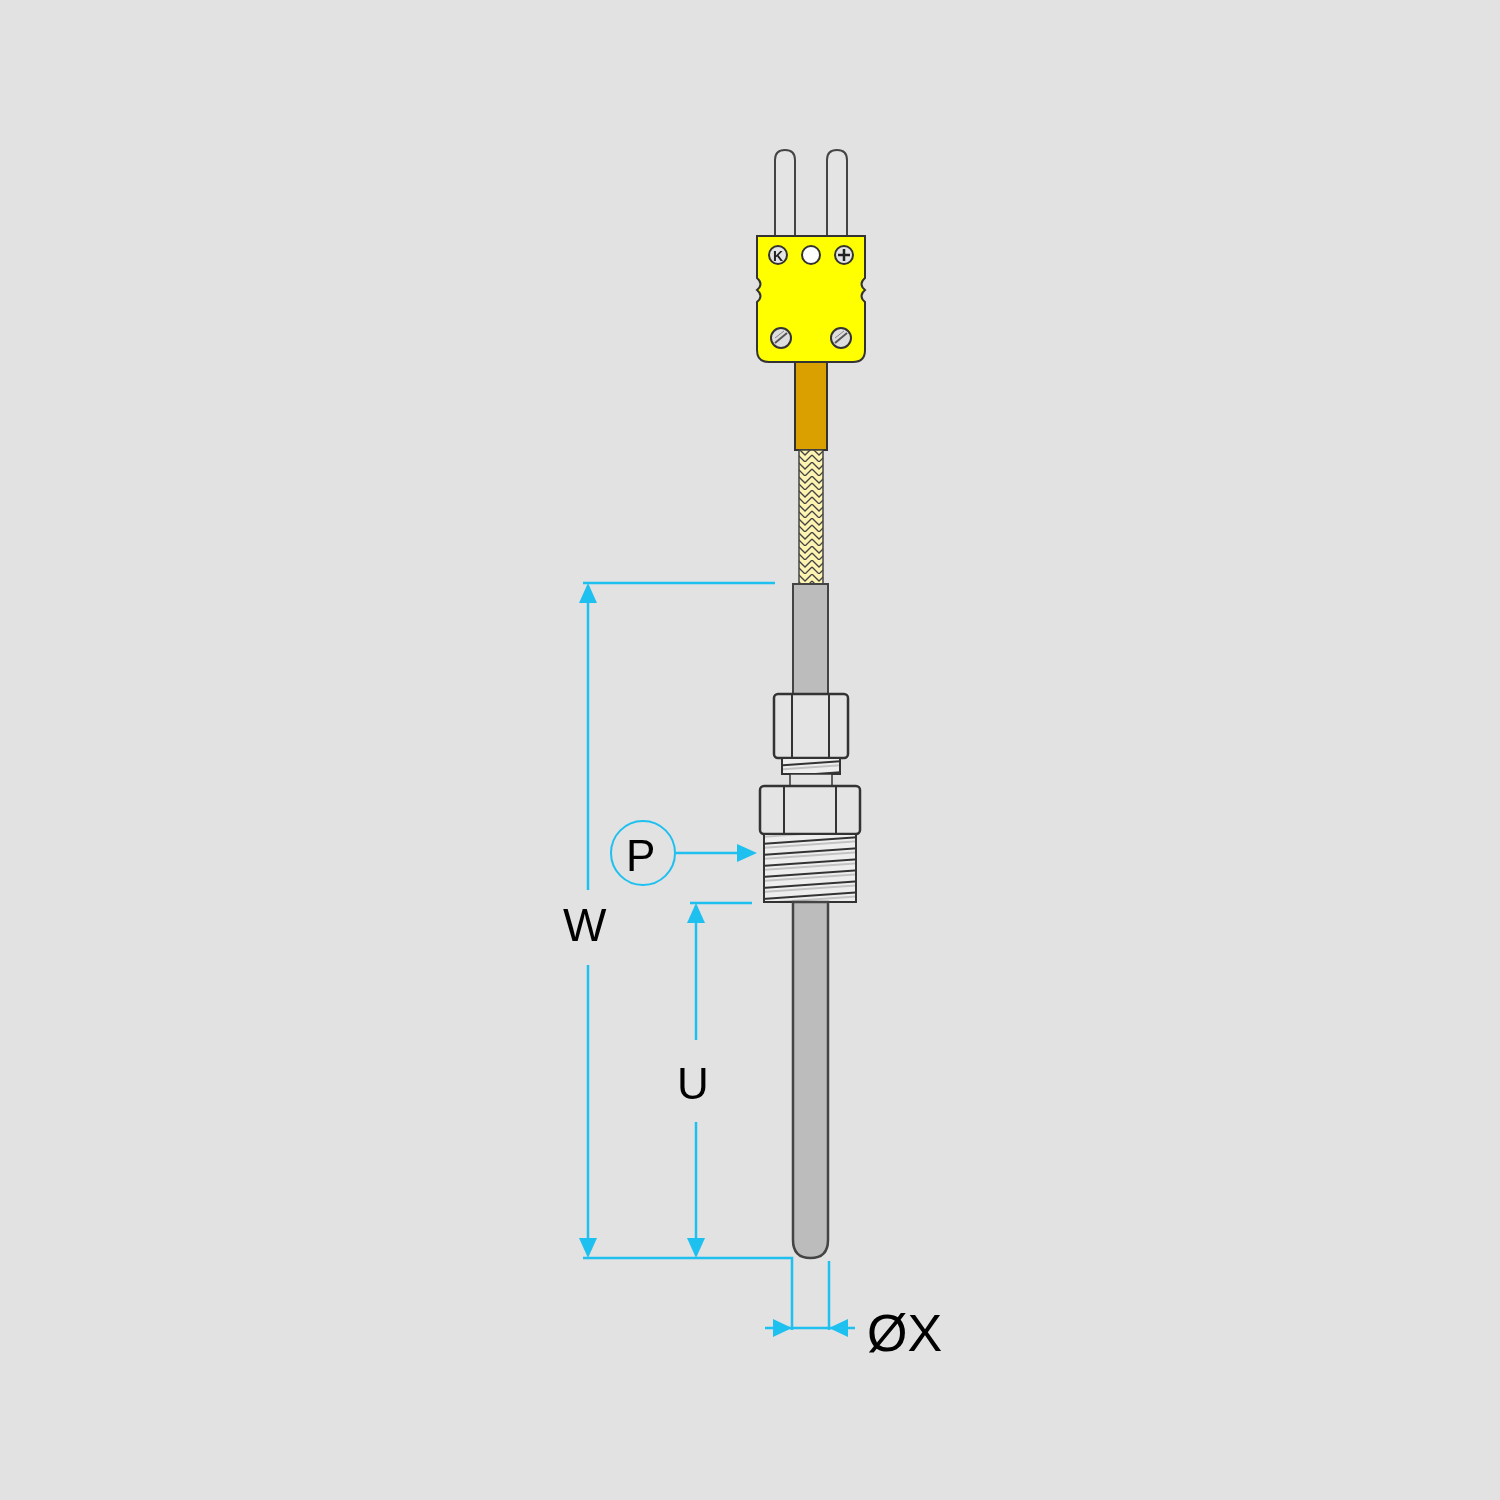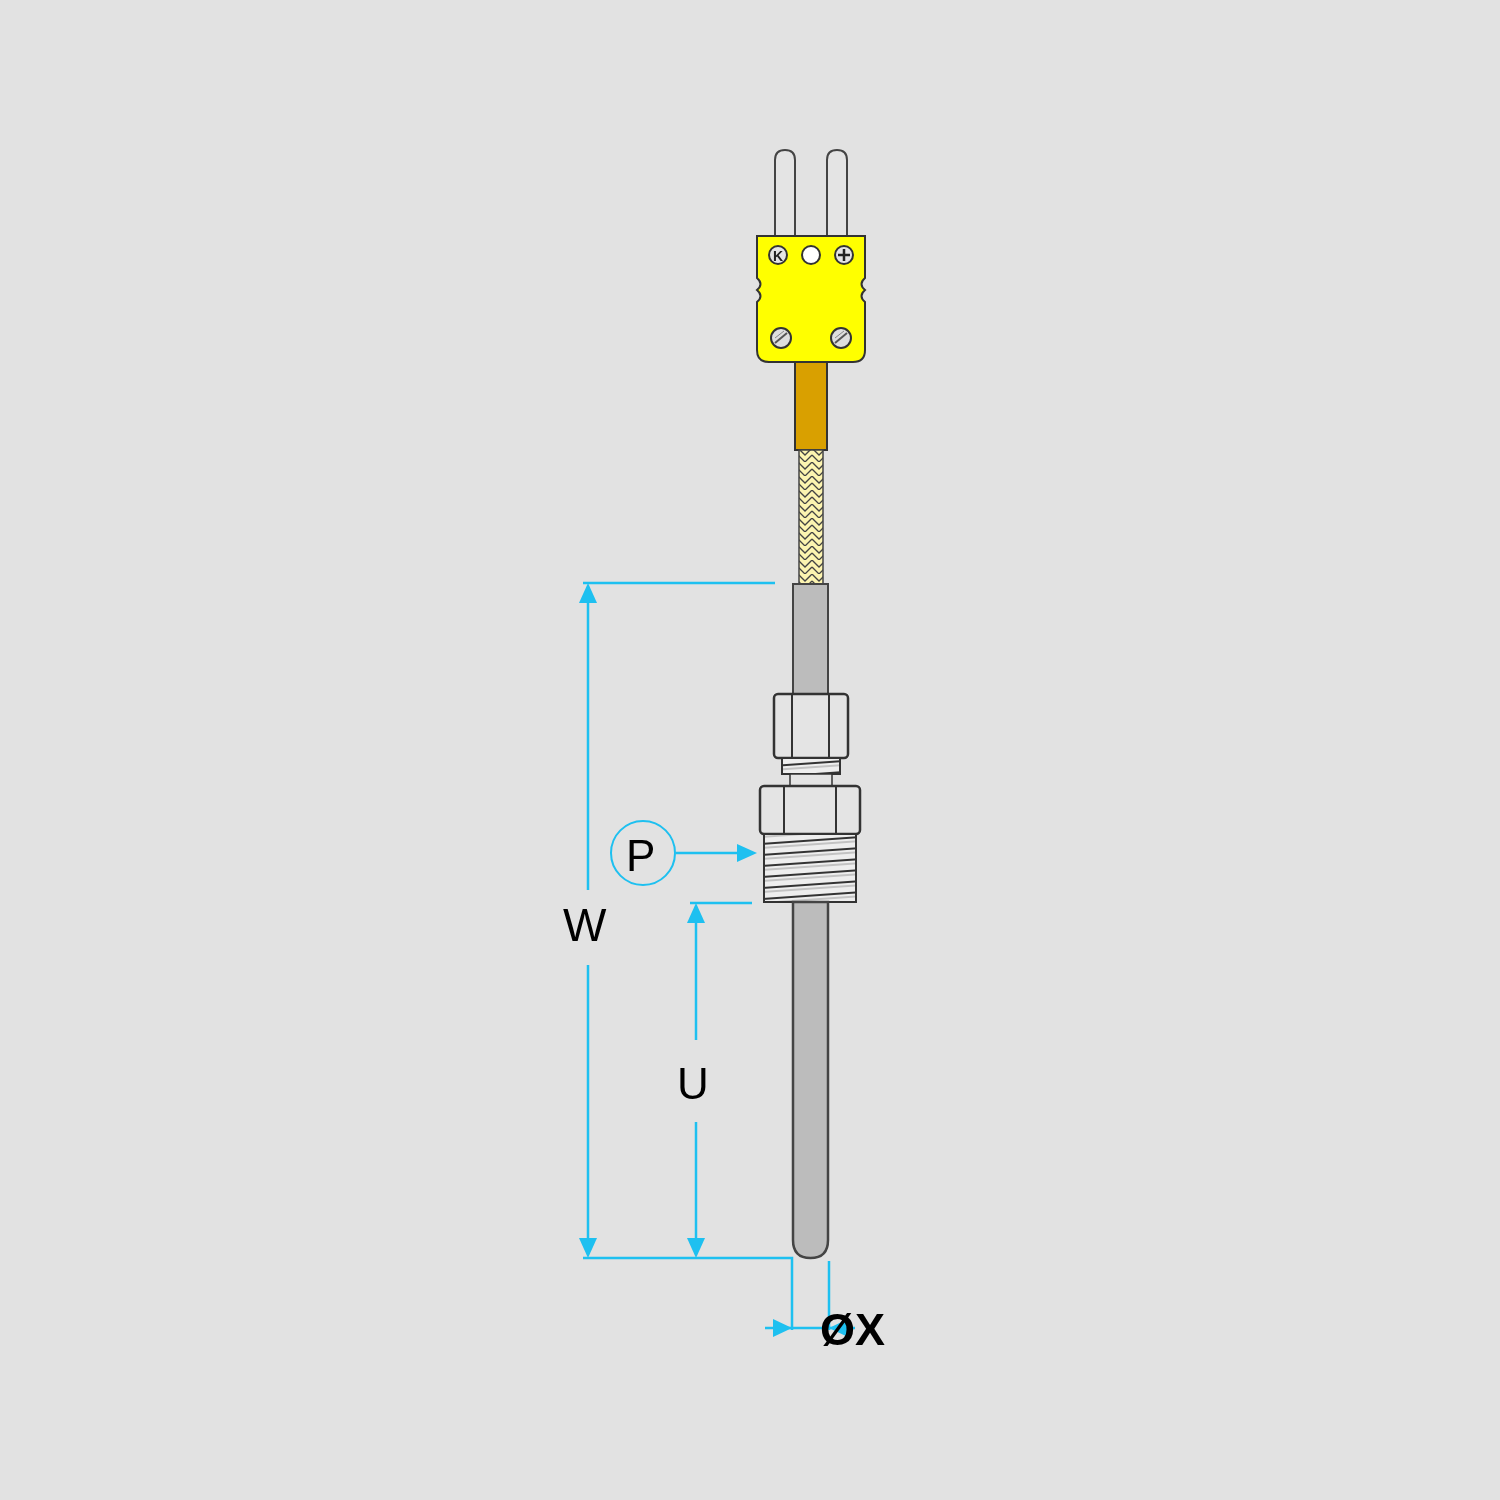--- a/index.html
+++ b/index.html
@@ -3,21 +3,21 @@
   <meta charset="utf-8">
   <style>
     html, body { margin: 0; padding: 0; background: #e2e2e2; }
     body { width: 1500px; height: 1500px; overflow: hidden; }
     #stage { position: relative; width: 1500px; height: 1500px; background: #e2e2e2; }
     svg { position: absolute; left: 0; top: 0; }
     .lbl { position: absolute; font-family: "Liberation Sans", sans-serif; color: #000; line-height: 1; }
     #lbl-w { left: 563px; top: 902px; font-size: 46px; }
     #lbl-u { left: 677px; top: 1062px; font-size: 44px; }
     #lbl-p { left: 626px; top: 834px; font-size: 44px; }
-    #lbl-x { left: 820px; top: 1307px; font-size: 45px; font-weight: bold; }
+    #lbl-x { left: 867px; top: 1307px; font-size: 52px; }
   </style>
 </head>
 <body>
 
 <div id="stage">
   <svg width="1500" height="1500" viewBox="0 0 1500 1500">
     <defs>
       <pattern id="braid" width="14" height="14" patternUnits="userSpaceOnUse">
         <rect width="14" height="14" fill="#fcf4b0"></rect>
         <path d="M0,0 L7,7 L14,0 M0,7 L7,14 L14,7" stroke="#444" stroke-width="1.3" fill="none"></path>

